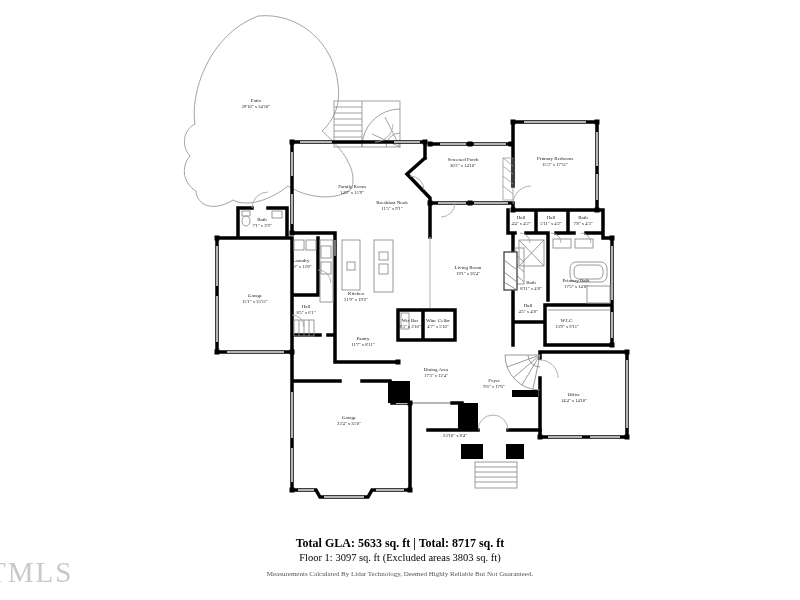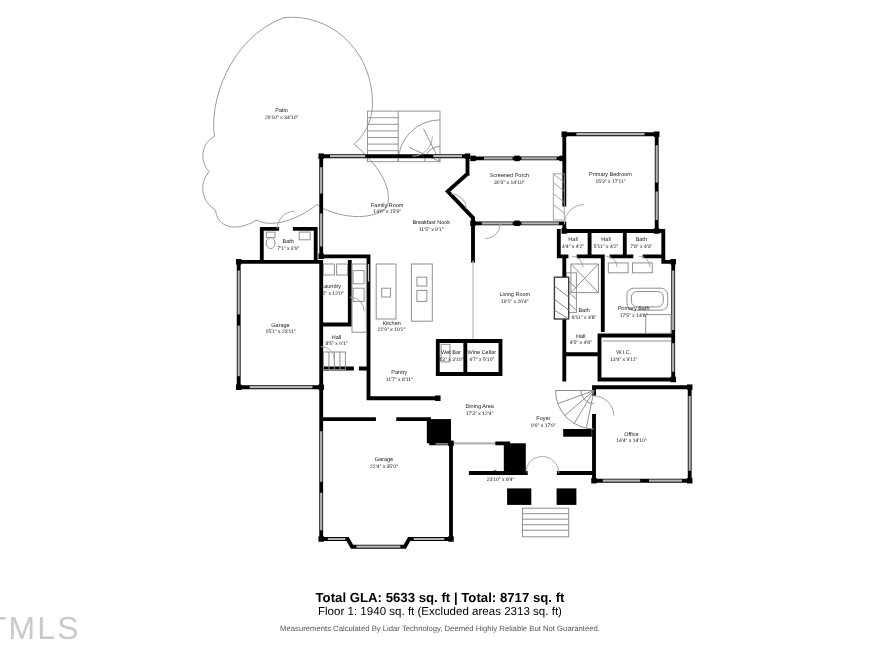--- a/index.html
+++ b/index.html
@@ -1,17 +1,17 @@
 <!DOCTYPE html>
 <html><head>
 <meta charset="utf-8">
 <style>
   html,body{margin:0;padding:0;background:#fff;}
   #stage{position:relative;width:800px;height:600px;background:#fff;overflow:hidden;
-         font-family:Liberation Sans, sans-serif;}
+         font-family:Liberation Serif, serif;}
   #plan-svg{position:absolute;left:0;top:0;}
   .room-label{position:absolute;transform:translate(-50%,-50%);text-align:center;
               white-space:nowrap;color:#1a1a1a;font-size:5px;line-height:1.25;}
   .room-label .rname{font-size:5px;}
   .room-label .rdims{font-size:4.6px;}
   .footer{position:absolute;left:0;right:0;top:536px;text-align:center;color:#000;}
   .footer .f1{font-size:12px;font-weight:bold;margin-bottom:1px;}
   .footer .f2{font-size:10.5px;line-height:1.1;}
   .footer .f3{font-size:7px;color:#555;margin-top:6px;}
   .watermark{position:absolute;left:-12px;top:556px;font-size:29px;color:#c9c9c9;
@@ -285,19 +285,19 @@
     <div class="rname">Porch</div>
     <div class="rdims">23'10" x 8'4"</div>
   </div>
   <div class="room-label" style="left:349px;top:421px">
     <div class="rname">Garage</div>
     <div class="rdims">22'4" x 35'0"</div>
   </div>
 
   <div class="footer">
     <div class="f1">Total GLA: 5633 sq. ft | Total: 8717 sq. ft</div>
-    <div class="f2">Floor 1: 1940 sq. ft (Excluded areas 2313 sq. ft)</div>
+    <div class="f2">Floor 1: 3097 sq. ft (Excluded areas 3803 sq. ft)</div>
     <div class="f3">Measurements Calculated By Lidar Technology, Deemed Highly Reliable But Not Guaranteed.</div>
   </div>
 
   <div class="watermark">TMLS</div>
 
 </div>
 
 </body></html>

